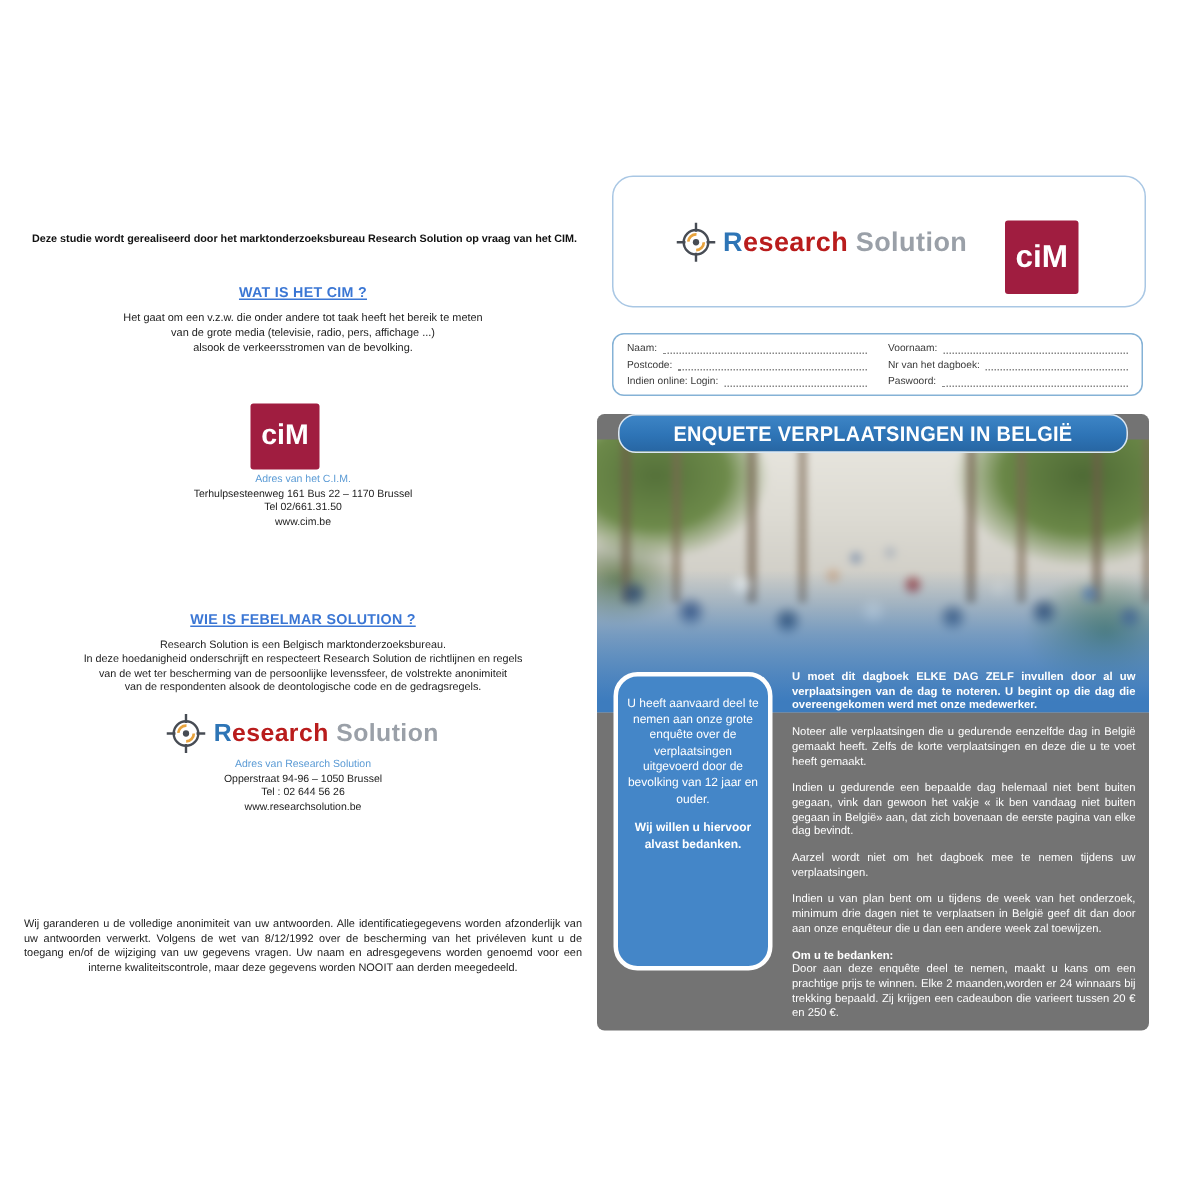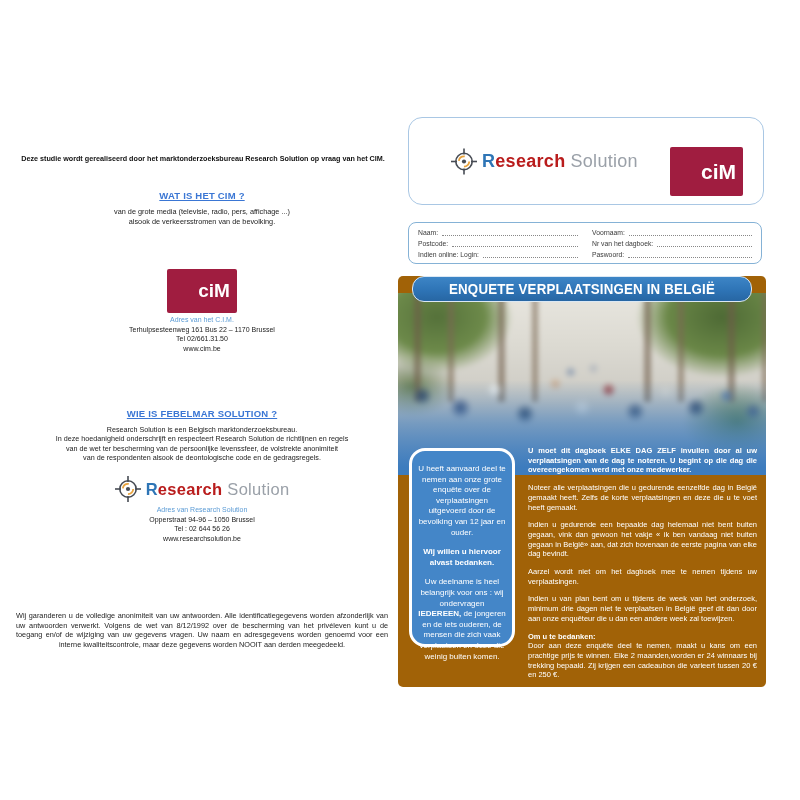--- a/index.html
+++ b/index.html
@@ -8,51 +8,51 @@
   .abs{position:absolute;}
   .ctr{text-align:center;}
   .nw{white-space:nowrap;}
 
   
   .intro{left:14px;top:154px;width:378px;font-size:7.2px;font-weight:bold;color:#111;}
   .sec-head{width:372px;left:16px;font-size:9.5px;font-weight:bold;color:#3a76d4;
             text-decoration:underline;letter-spacing:.2px;}
   .pblock{width:372px;left:16px;font-size:7.3px;line-height:9.8px;color:#222;}
   .cim-logo{background:#a01d40;color:#fff;display:flex;align-items:center;justify-content:center;
-            font-weight:bold;padding-left:24px;}
+            font-weight:bold;}
   .cim-logo-left{left:167px;top:269px;width:46px;height:44px;font-size:19px;border-radius:2px;}
   .addr-title{width:372px;left:16px;font-size:7px;color:#5b9bd5;}
   .addr{width:372px;left:16px;font-size:7px;line-height:9.4px;color:#222;}
   .privacy{left:16px;top:611px;width:372px;font-size:7.3px;line-height:9.6px;color:#222;
            text-align:justify;text-align-last:center;}
 
   
   .rs-logo{display:flex;align-items:center;justify-content:center;gap:5px;}
   .rs-logo-left{left:16px;top:476px;width:372px;height:26px;}
   .rs-research{display:inline-block;font-weight:bold;color:#b91c1c;}
   .rs-research::first-letter{color:#2e75b6;}
-  .rs-solution{display:inline-block;color:#9aa0a8;font-weight:400;}
+  .rs-solution{display:inline-block;color:#9aa0a8;font-weight:700;}
   .rs-logo-left .rs-research,.rs-logo-left .rs-solution{font-size:16.5px;letter-spacing:.3px;}
 
   
   .hdr-box{left:408px;top:117px;width:354px;height:86px;border:1.5px solid #a9c7e4;
            border-radius:14px;background:#fff;}
   .rs-logo-hdr{position:absolute;left:42px;top:29px;height:28px;}
   .rs-logo-hdr .rs-research,.rs-logo-hdr .rs-solution{font-size:18px;letter-spacing:.3px;}
   .cim-logo-hdr{position:absolute;left:261px;top:29px;width:49px;height:49px;font-size:21px;border-radius:2px;}
 
   .form-box{left:408px;top:222px;width:354px;height:42px;border:1px solid #85b2d6;
             border-radius:8px;background:#fff;padding:5px 9px;box-sizing:border-box;
             display:flex;flex-direction:column;justify-content:space-between;}
   .frow{display:flex;gap:14px;}
   .fcell{flex:1;display:flex;align-items:flex-end;}
   .flabel{font-size:6.8px;color:#3a3a3a;white-space:nowrap;margin-right:4px;}
   .fdots{flex:1;border-bottom:1px dotted #888;height:7px;}
 
-  .main-block{left:398px;top:276px;width:368px;height:411px;background:#a16207;border-radius:5px;}
+  .main-block{left:398px;top:276px;width:368px;height:411px;background:#737373;border-radius:5px;}
   .banner{position:absolute;left:50%;transform:translateX(-50%);top:0;width:338px;height:24px;
           border-radius:12px;background:linear-gradient(180deg,#3d85c6 0%,#2e74b6 55%,#2766a3 100%);
           border:1px solid #dbe8f4;display:flex;align-items:center;justify-content:center;z-index:4;}
   .banner span{color:#fff;font-weight:bold;font-size:14px;letter-spacing:.2px;transform:scaleX(.95);white-space:nowrap;}
 
   
   .photo{position:absolute;left:0;top:17px;width:368px;height:182px;overflow:hidden;z-index:1;}
   .ph-soft{position:absolute;inset:-6px;filter:blur(2.5px);}
   .ph-base{position:absolute;inset:0;
     background:linear-gradient(180deg,#e9e7e0 0%,#dcdad2 30%,#cbc9c2 60%,#aab6c2 85%,#8fa8c4 100%);}
@@ -100,20 +100,21 @@
 </head>
 <body>
 
 <div class="canvas">
 
   <div class="abs intro ctr nw">Deze studie wordt gerealiseerd door het marktonderzoeksbureau Research Solution op vraag van het CIM.</div>
 
   <div class="abs sec-head ctr" style="top:190px;">WAT IS HET CIM ?</div>
 
   <div class="abs pblock ctr" style="top:207px;">
+    <div>Het gaat om een v.z.w. die onder andere tot taak heeft het bereik te meten</div>
     <div>van de grote media (televisie, radio, pers, affichage ...)</div>
     <div>alsook de verkeersstromen van de bevolking.</div>
   </div>
 
   <div class="abs cim-logo cim-logo-left">
     <span>ciM</span>
   </div>
 
   <div class="abs addr-title ctr" style="top:316px;">Adres van het C.I.M.</div>
   <div class="abs addr ctr" style="top:325px;">
@@ -226,21 +227,20 @@
         <div class="trunks-l"></div>
         <div class="trunks-r"></div>
         <div class="crowd"></div>
       </div>
       <div class="ph-fade"></div>
     </div>
 
     <div class="left-box">
       <p class="lb-p">U heeft aanvaard deel te nemen aan onze grote enquête over de verplaatsingen uitgevoerd door de bevolking van 12 jaar en ouder.</p>
       <p class="lb-p lb-bold">Wij willen u hiervoor alvast bedanken.</p>
-      <p class="lb-p" style="margin-bottom:0;"><span>Uw deelname is heel belangrijk voor ons : wij ondervragen </span><span class="lb-bold">IEDEREEN,</span><span> de jongeren en de iets ouderen, de mensen die zich vaak verplaatsen en deze die weinig buiten komen.</span></p>
     </div>
 
     <div class="right-col">
       <p class="rc-p rc-bold">U moet dit dagboek ELKE DAG ZELF invullen door al uw verplaatsingen van de dag te noteren. U begint op die dag die overeengekomen werd met onze medewerker.</p>
       <p class="rc-p">Noteer alle verplaatsingen die u gedurende eenzelfde dag in België gemaakt heeft. Zelfs de korte verplaatsingen en deze die u te voet heeft gemaakt.</p>
       <p class="rc-p">Indien u gedurende een bepaalde dag helemaal niet bent buiten gegaan, vink dan gewoon het vakje « ik ben vandaag niet buiten gegaan in België» aan, dat zich bovenaan de eerste pagina van elke dag bevindt.</p>
       <p class="rc-p">Aarzel wordt niet om het dagboek mee te nemen tijdens uw verplaatsingen.</p>
       <p class="rc-p">Indien u van plan bent om u tijdens de week van het onderzoek, minimum drie dagen niet te verplaatsen in België geef dit dan door aan onze enquêteur die u dan een andere week zal toewijzen.</p>
       <p class="rc-title">Om u te bedanken:</p>
       <p class="rc-p">Door aan deze enquête deel te nemen, maakt u kans om een prachtige prijs te winnen. Elke 2 maanden,worden er 24 winnaars bij trekking bepaald. Zij krijgen een cadeaubon die varieert tussen 20 € en 250 €.</p>

